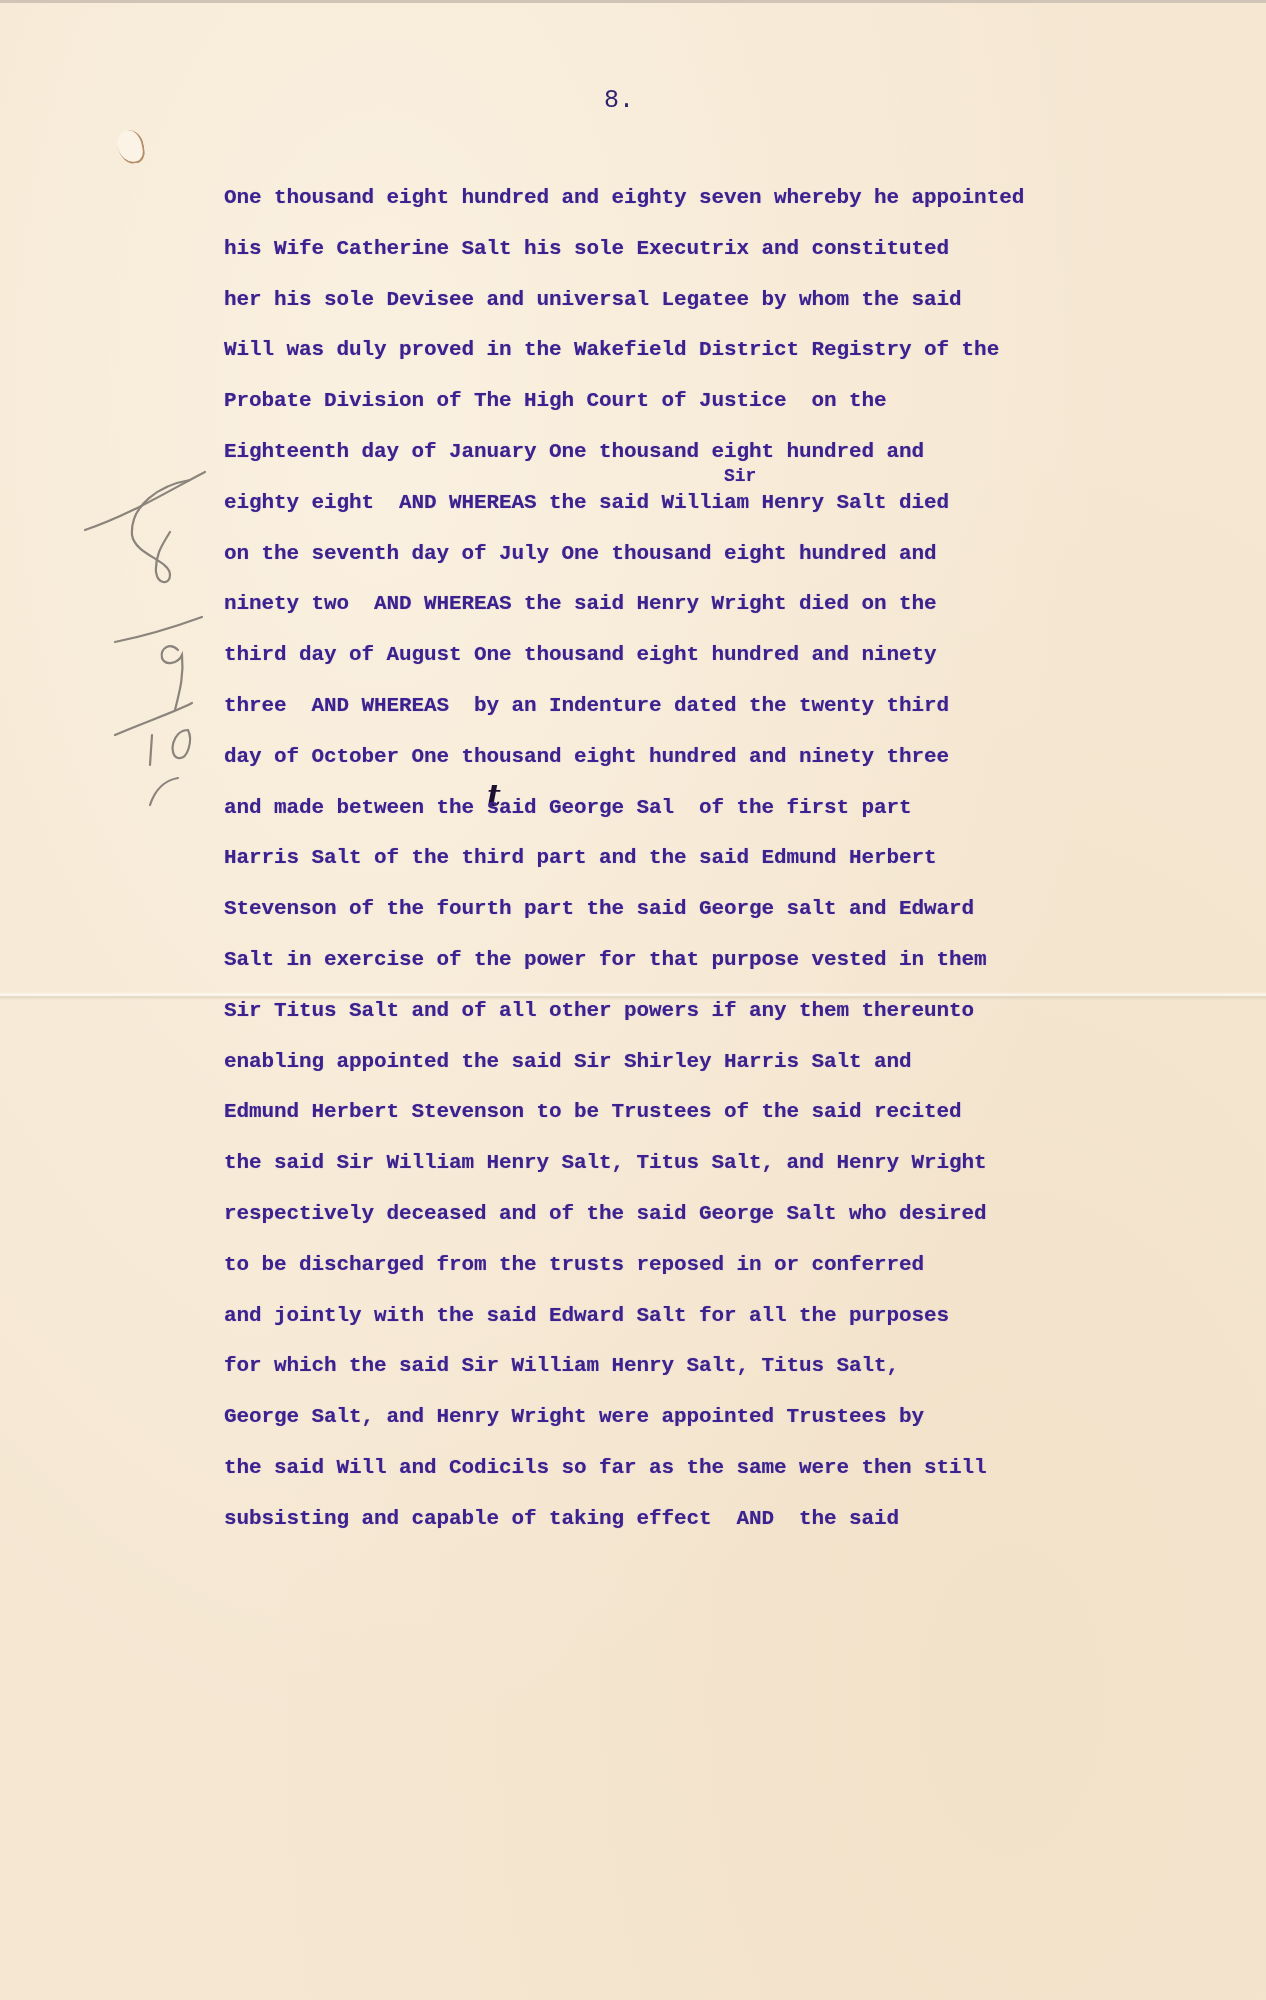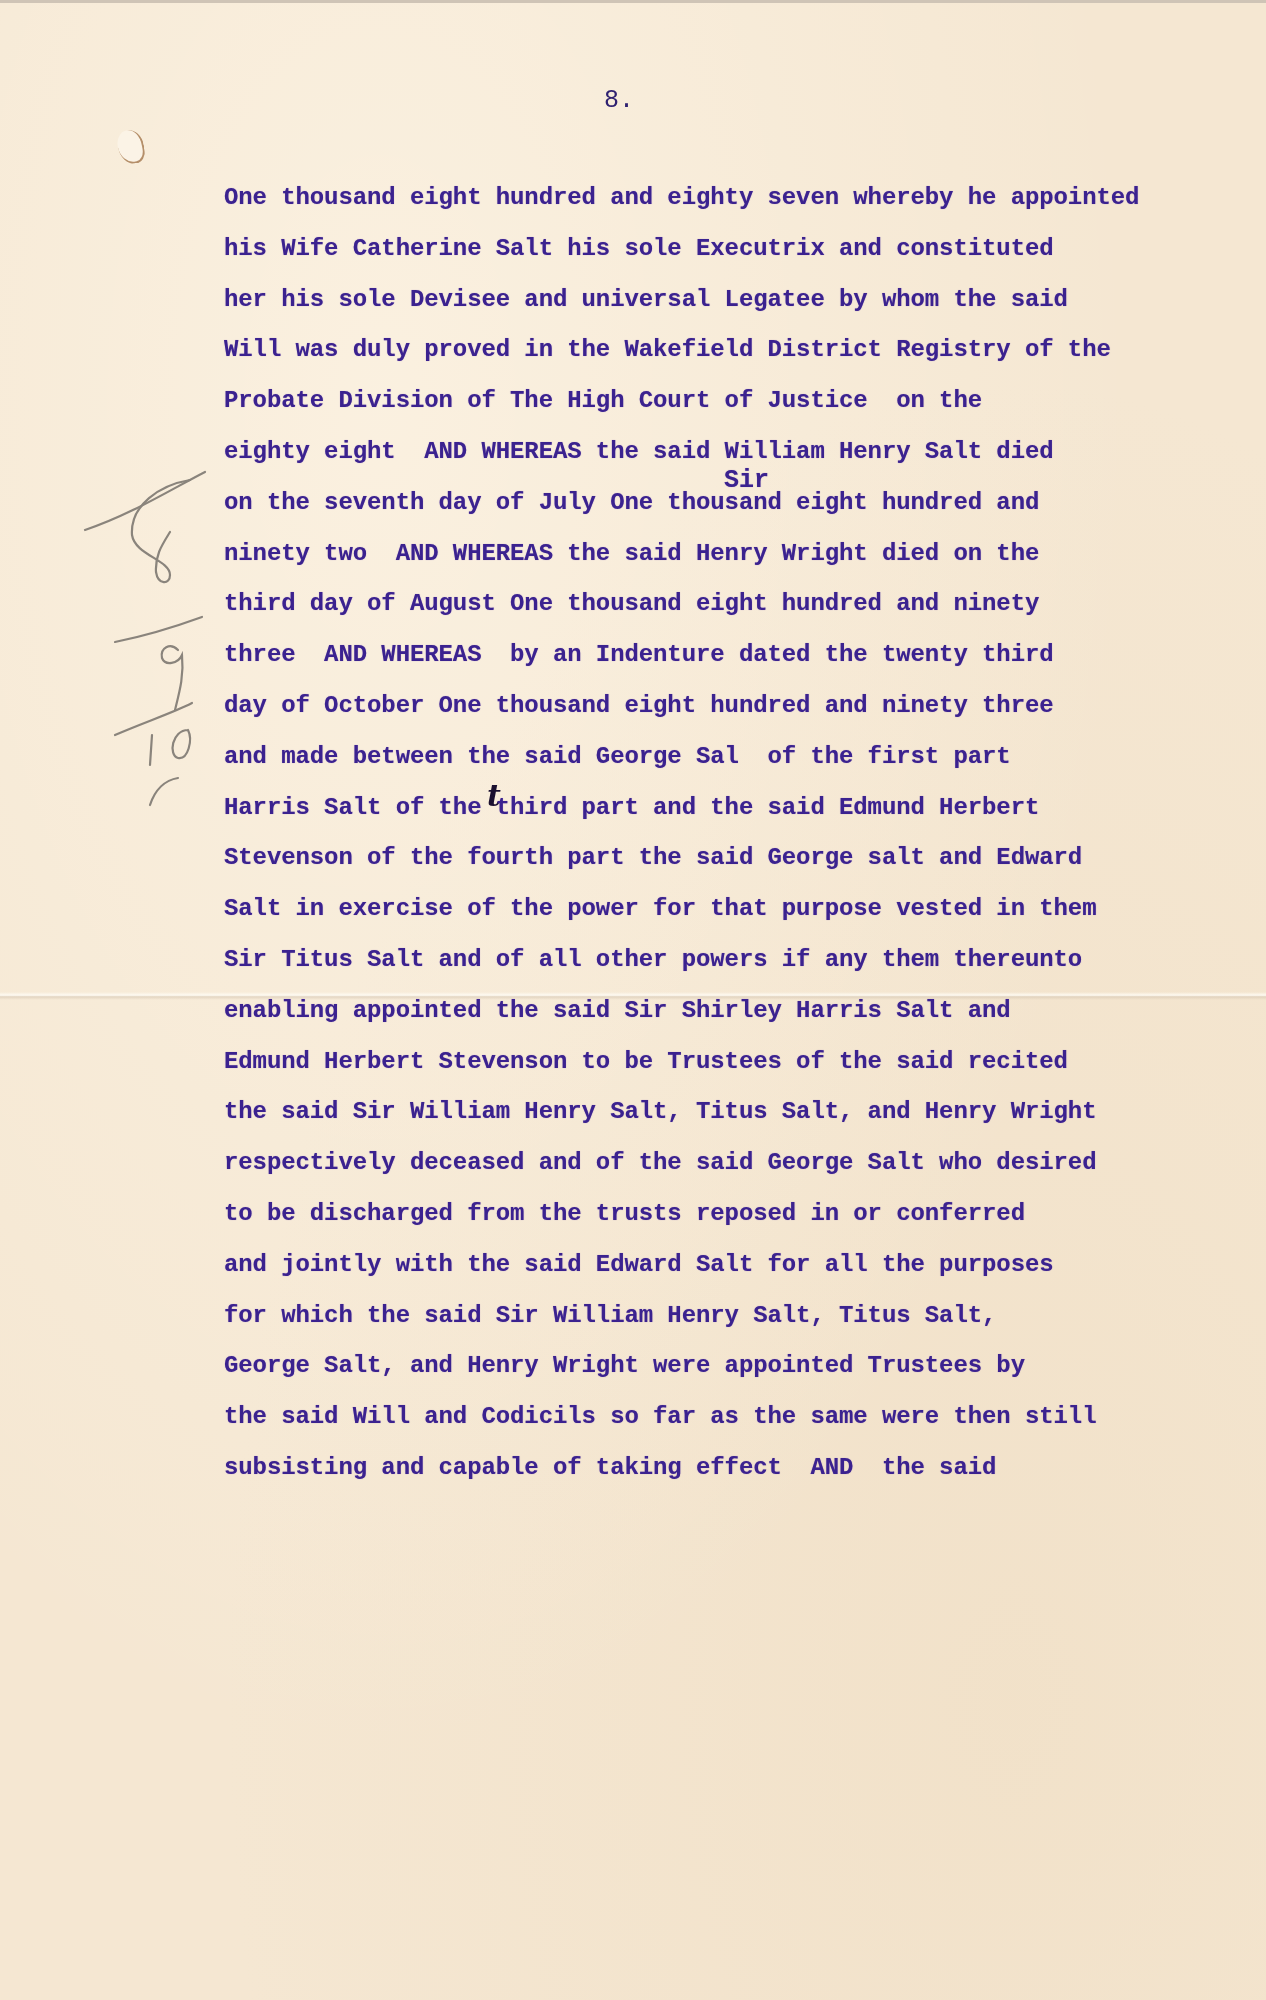--- a/index.html
+++ b/index.html
@@ -30,27 +30,27 @@
   .page-number {
     position:absolute; left:604px; top:86px;
     font-size:25px; color:#2f2170; letter-spacing:0;
   }
   .body-text {
     position:absolute; left:224px; top:181px; width:1020px;
     color:#3b228f;
   }
   .line {
     height:50.8px; line-height:34px;
-    font-size:24px; white-space:pre; letter-spacing:-0.1px;
+    font-size:21px; white-space:pre; letter-spacing:-0.1px;
     text-shadow:0 0 1px rgba(80,40,170,0.45);
     font-weight:bold;
   }
   .insert-sir {
     position:absolute; left:724px; top:466px;
-    font-size:25px; color:#3b228f; font-weight:bold;
+    font-size:18px; color:#3b228f; font-weight:bold;
     text-shadow:0 0 1px rgba(80,40,170,0.45);
   }
   .hand-t {
     position:absolute; left:487px; top:778px;
     font-family:"DejaVu Serif", serif; font-style:italic; font-weight:bold;
     font-size:30px; color:#1b1030;
   }
   .margin-notes { position:absolute; left:60px; top:460px; width:180px; height:360px; }
   .margin-notes svg { width:180px; height:360px; }
 </style>
@@ -88,20 +88,21 @@
 
   <div class="insert-sir">Sir</div>
   <div class="hand-t">t</div>
 
   <div class="body-text">
     <div class="line">One thousand eight hundred and eighty seven whereby he appointed</div>
     <div class="line">his Wife Catherine Salt his sole Executrix and constituted</div>
     <div class="line">her his sole Devisee and universal Legatee by whom the said</div>
     <div class="line">Will was duly proved in the Wakefield District Registry of the</div>
     <div class="line">Probate Division of The High Court of Justice  on the</div>
+    <div class="line">Eighteenth day of January One thousand eight hundred and</div>
     <div class="line">eighty eight  AND WHEREAS the said William Henry Salt died</div>
     <div class="line">on the seventh day of July One thousand eight hundred and</div>
     <div class="line">ninety two  AND WHEREAS the said Henry Wright died on the</div>
     <div class="line">third day of August One thousand eight hundred and ninety</div>
     <div class="line">three  AND WHEREAS  by an Indenture dated the twenty third</div>
     <div class="line">day of October One thousand eight hundred and ninety three</div>
     <div class="line">and made between the said George Sal  of the first part</div>
     <div class="line">Harris Salt of the third part and the said Edmund Herbert</div>
     <div class="line">Stevenson of the fourth part the said George salt and Edward</div>
     <div class="line">Salt in exercise of the power for that purpose vested in them</div>

